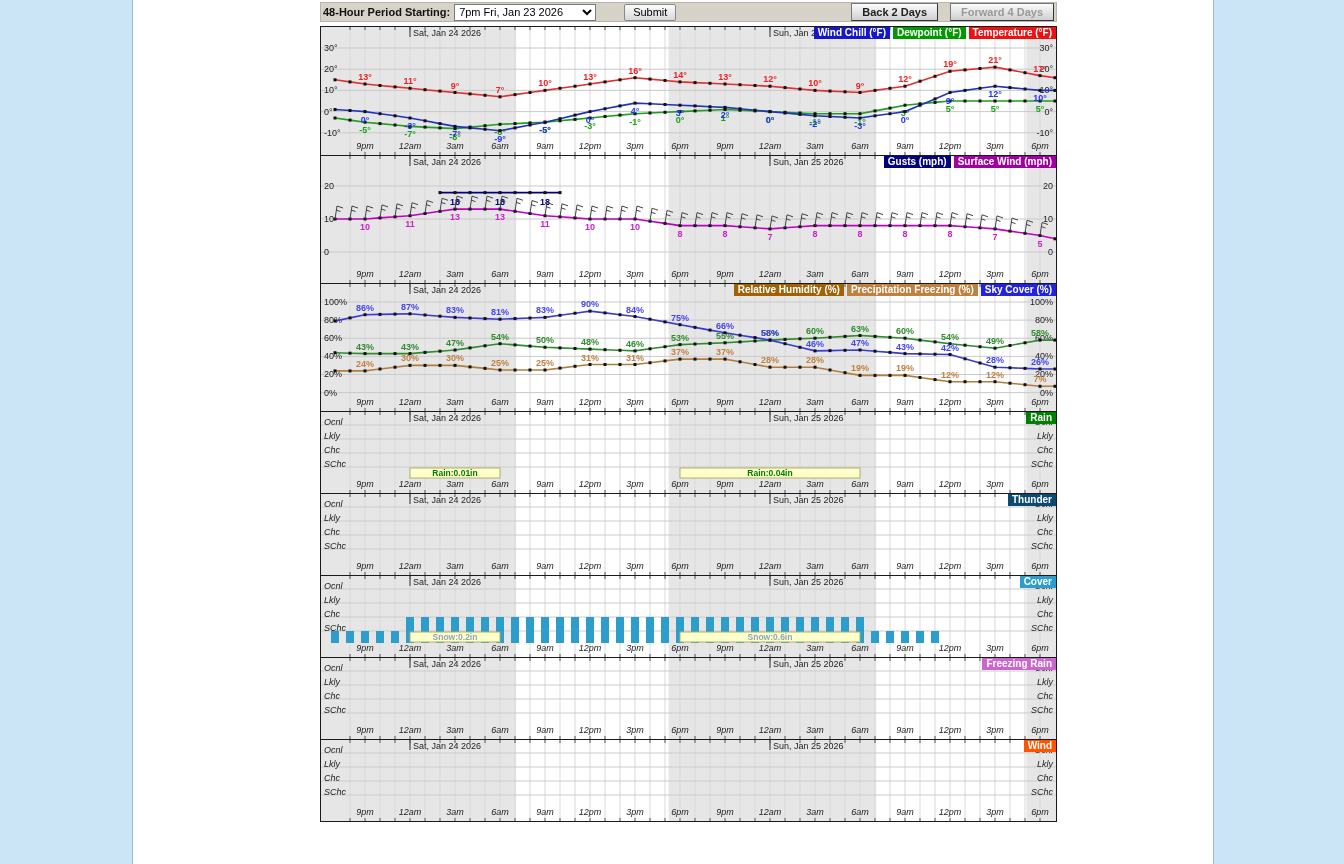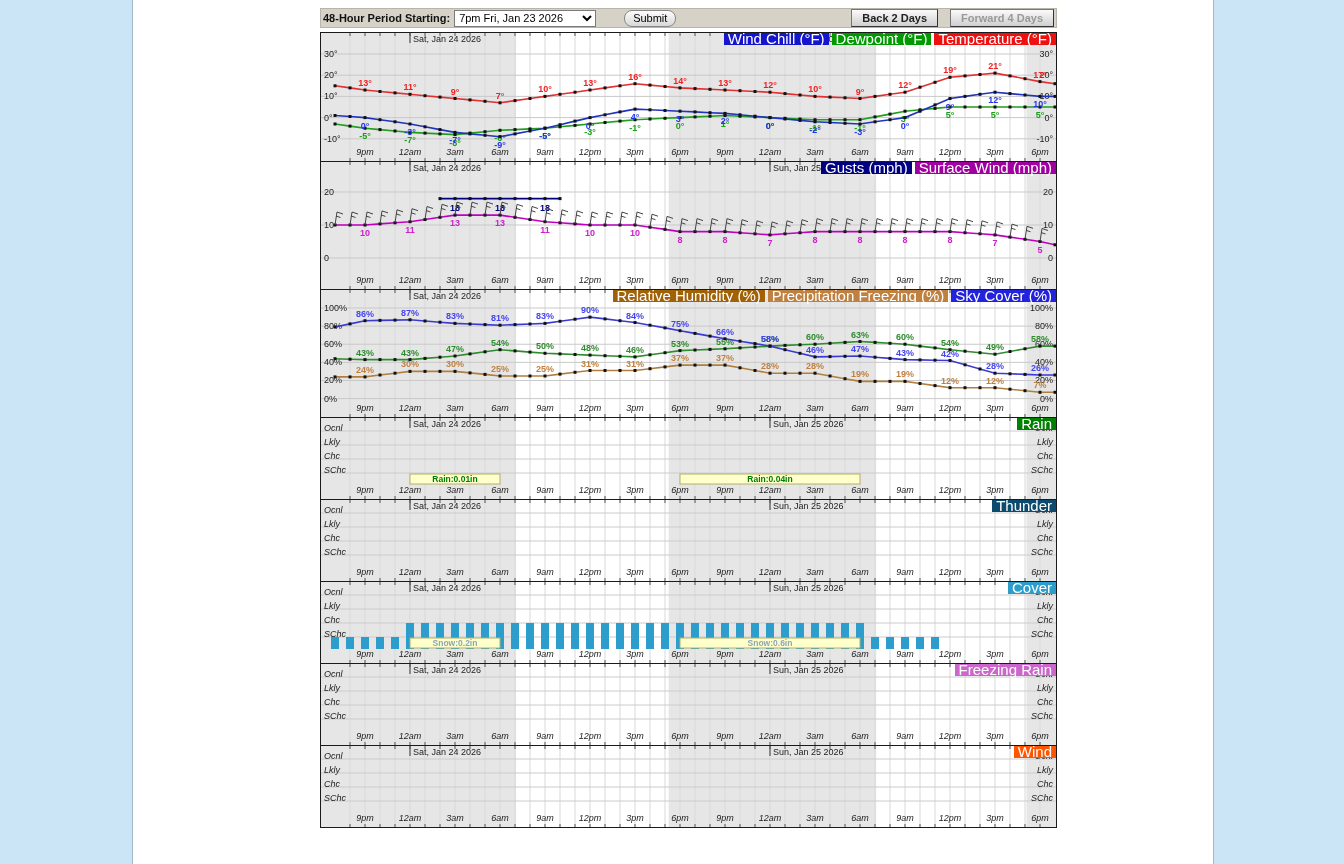--- a/index.html
+++ b/index.html
@@ -1,31 +1,31 @@
 <!DOCTYPE html>
 <html><head>
 <meta charset="utf-8">
 <style>
   html,body{margin:0;padding:0;}
   body{width:1344px;height:864px;background:#cbe5f7;font-family:"Liberation Sans",sans-serif;overflow:hidden;position:relative;}
   .content{position:absolute;left:132px;top:0;width:1080px;height:864px;background:#ffffff;border-left:1px solid #9fb9cc;border-right:1px solid #9fb9cc;}
-  .graph-col{position:absolute;left:171px;top:8px;width:607px;padding-left:16px;}
+  .graph-col{position:absolute;left:171px;top:2px;width:607px;padding-left:16px;}
   .ctrl-bar{height:20px;background:#d6d2c8;border:1px solid #b8b4aa;display:flex;align-items:center;padding:0 2px;box-sizing:border-box;width:737px;}
   .ctrl-label{font-size:11px;font-weight:bold;color:#111;margin-right:4px;white-space:nowrap;}
   .ctrl-bar select{font-size:11px;height:17px;width:142px;background:#fff;border:1px solid #7a7a7a;font-family:"Liberation Sans",sans-serif;}
-  .ctrl-bar .submit{margin-left:28px;font-size:11px;height:17px;padding:0 8px;background:linear-gradient(#fdfdfd,#d8d8d8);border:1px solid #888;border-radius:8px;font-family:"Liberation Sans",sans-serif;}
+  .ctrl-bar .submit{margin-left:28px;font-size:11px;height:17px;padding:0 8px;background:linear-gradient(#fdfdfd,#d8d8d8);border:1px solid #888;border-radius:2px;font-family:"Liberation Sans",sans-serif;}
   .nav-btns{margin-left:auto;display:flex;gap:12px;}
   .nav-btn{font-size:11px;font-weight:bold;height:18px;padding:0 10px;background:linear-gradient(#fbfbfb,#cfcfcf);border:1px solid #777;border-right-color:#333;border-bottom-color:#333;color:#222;font-family:"Liberation Sans",sans-serif;}
   .nav-btn.disabled{color:#999;}
   .panels{margin-top:4px;}
   .panel{position:relative;width:737px;border:1px solid #1a1a1a;box-sizing:border-box;background:#fff;}
   .panel + .panel{margin-top:-1px;}
   .panel svg{display:block;}
   .badges{position:absolute;top:0;right:0;display:flex;gap:3px;z-index:5;}
-  .badge{font-size:15px;font-weight:normal;color:#fff;padding:0 4px;height:12px;line-height:12px;white-space:nowrap;}
+  .badge{font-size:10px;font-weight:bold;color:#fff;padding:0 4px;height:12px;line-height:12px;white-space:nowrap;}
   .summary{position:absolute;left:171px;top:868px;width:740px;color:#0f766e;}
   .summary .t1{font-size:11.5px;font-weight:bold;margin-bottom:3px;}
   .summary .t2{font-size:11.5px;}
   .summary .t2 span{margin-right:28px;}
 </style>
 </head>
 <body>
 
 <div class="content">
   <div class="graph-col">

